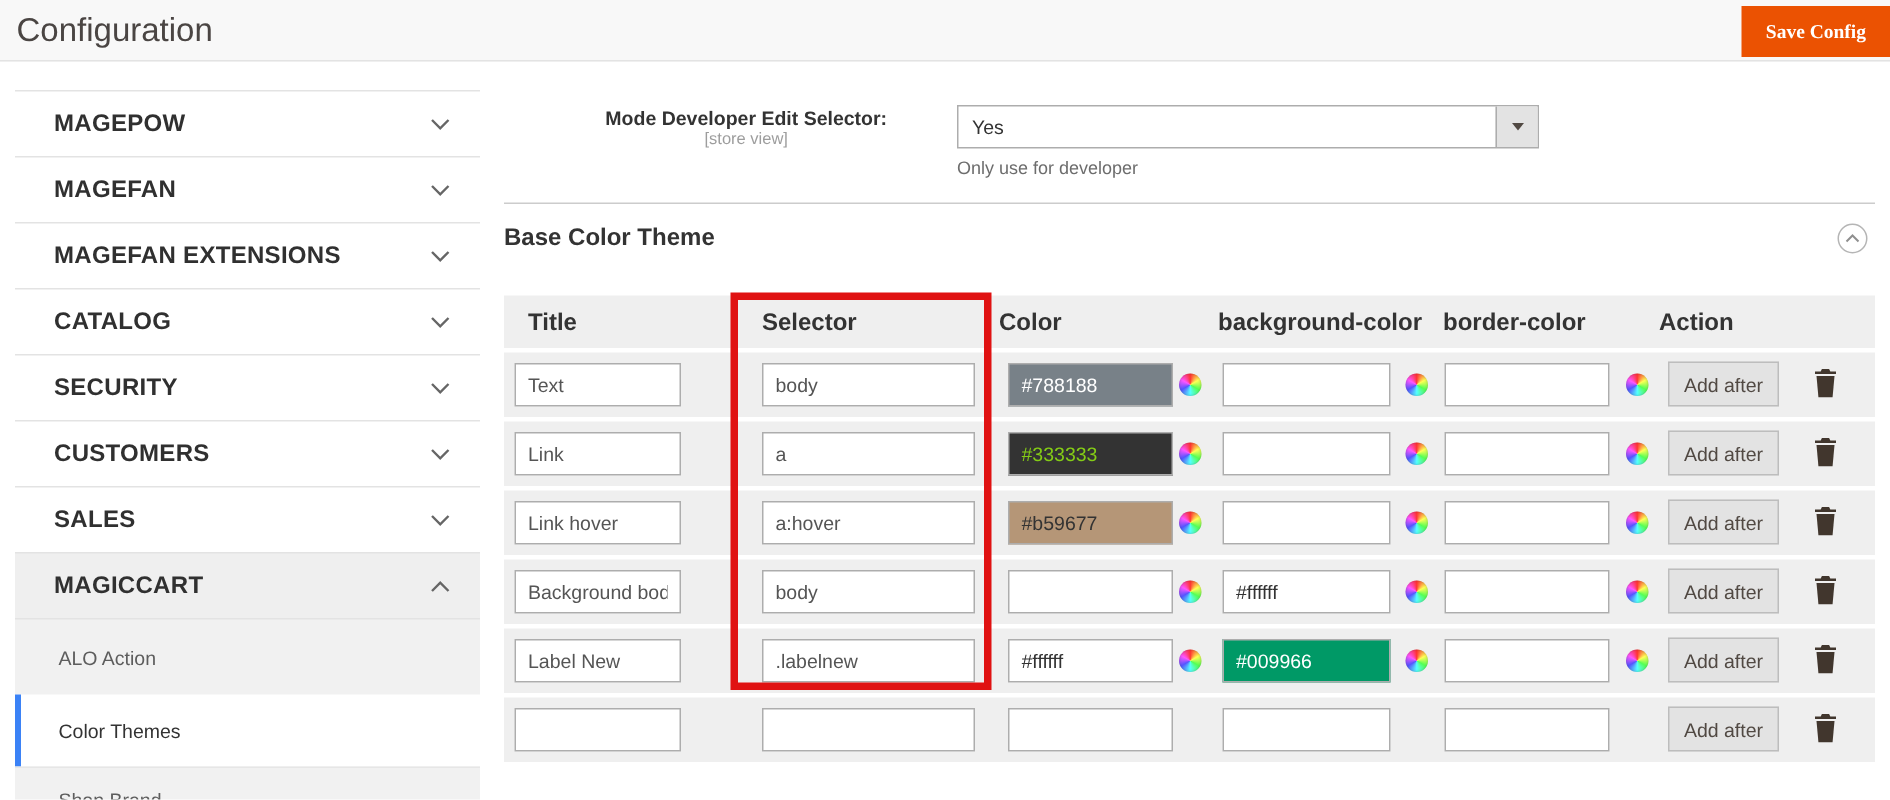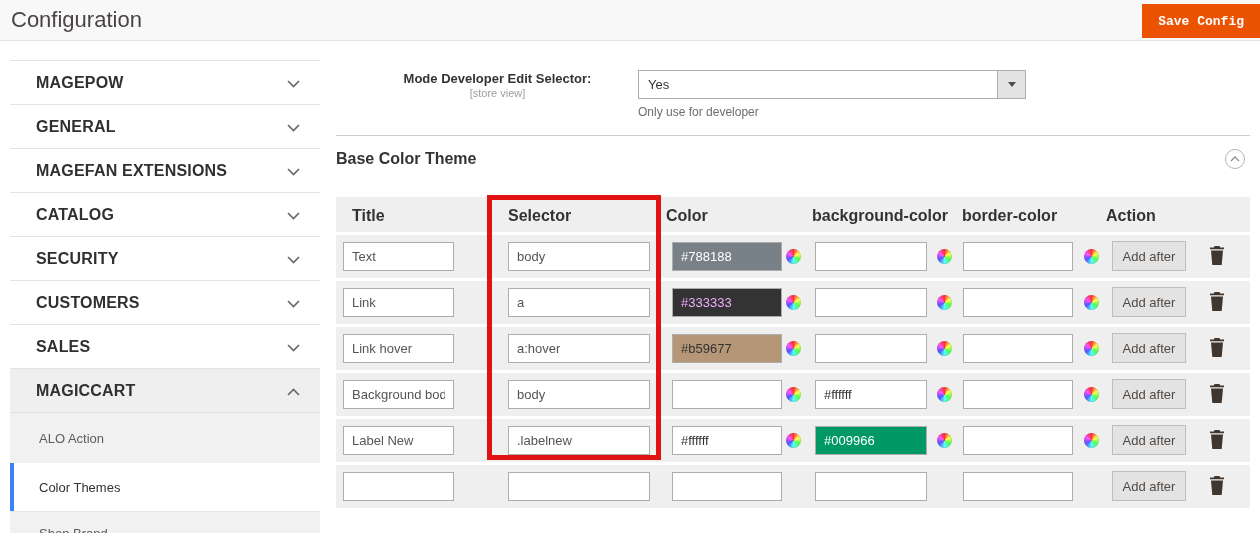--- a/index.html
+++ b/index.html
@@ -5,21 +5,21 @@
   * { margin:0; padding:0; box-sizing:border-box; }
   html,body { width:1260px; height:533px; overflow:hidden; background:#fff;
     font-family:"Liberation Sans", sans-serif; position:relative; }
 
   
   .top-header { position:absolute; top:0; left:0; width:1260px; height:41px;
     background:#f8f8f8; border-bottom:1px solid #e3e3e3; z-index:3; }
   .page-title { position:absolute; left:11px; top:7px; font-size:22px; color:#4a4543; }
   .save-btn { position:absolute; right:0; top:4px; height:34px; padding:0 16px;
     background:#eb5202; color:#fff; font-weight:bold; font-size:13px; border:none;
-    font-family:Liberation Mono, monospace; cursor:pointer; }
+    font-family:Liberation Serif, serif; cursor:pointer; }
 
   
   .sidebar { position:absolute; left:10px; top:60px; width:310px; }
   .acc { height:44px; border-top:1px solid #e3e3e3; display:flex; align-items:center;
     justify-content:space-between; padding:0 20px 0 26px; background:#fff; cursor:pointer; }
   .acc .lbl { font-size:16px; font-weight:bold; color:#303030; letter-spacing:.2px; }
   .acc.expanded { background:#efefef; }
   .subwrap { background:#f1f1f1; border-top:1px solid #e3e3e3; }
   .subitem { display:flex; align-items:center; padding-left:29px; font-size:13px;
     color:#5d5d5d; cursor:pointer; }
@@ -87,21 +87,21 @@
       <div class="acc">
     <span class="lbl">MAGEPOW</span>
     <span class="chev chev-down">
       <svg width="13" height="8" viewBox="0 0 13 8">
             <path d="M1 1l5.5 5.5L12 1" stroke="#666" stroke-width="1.6" fill="none"></path>
           </svg>
     </span>
 
   </div>
       <div class="acc">
-    <span class="lbl">GENERAL</span>
+    <span class="lbl">MAGEFAN</span>
     <span class="chev chev-down">
       <svg width="13" height="8" viewBox="0 0 13 8">
             <path d="M1 1l5.5 5.5L12 1" stroke="#666" stroke-width="1.6" fill="none"></path>
           </svg>
     </span>
 
   </div>
       <div class="acc">
     <span class="lbl">MAGEFAN EXTENSIONS</span>
     <span class="chev chev-down">
@@ -221,21 +221,21 @@
     <span class="trash">
       <svg width="16" height="19" viewBox="0 0 16 19">
         <path fill="#41362d" d="M5.6 0h4.8l.8 1.6H15v1.7H1V1.6h3.8L5.6 0z"></path>
         <path fill="#41362d" d="M2 4.6h12L12.7 19H3.3L2 4.6z"></path>
       </svg>
     </span>
   </div>
         <div class="trow">
     <input class="cell c-title" value="Link" style="">
     <input class="cell c-sel" value="a" style="">
-    <input class="cell c-color sw" value="#333333" style="background: rgb(51, 51, 51); color: #f0abfc;">
+    <input class="cell c-color sw" value="#333333" style="background: rgb(51, 51, 51); color: #84cc16;">
     <span class="rainbow r1"></span>
     <input class="cell c-bg sw" style="">
     <span class="rainbow r2"></span>
     <input class="cell c-border sw" style="">
     <span class="rainbow r3"></span>
     <button class="add-after">Add after</button>
     <span class="trash">
       <svg width="16" height="19" viewBox="0 0 16 19">
         <path fill="#41362d" d="M5.6 0h4.8l.8 1.6H15v1.7H1V1.6h3.8L5.6 0z"></path>
         <path fill="#41362d" d="M2 4.6h12L12.7 19H3.3L2 4.6z"></path>

